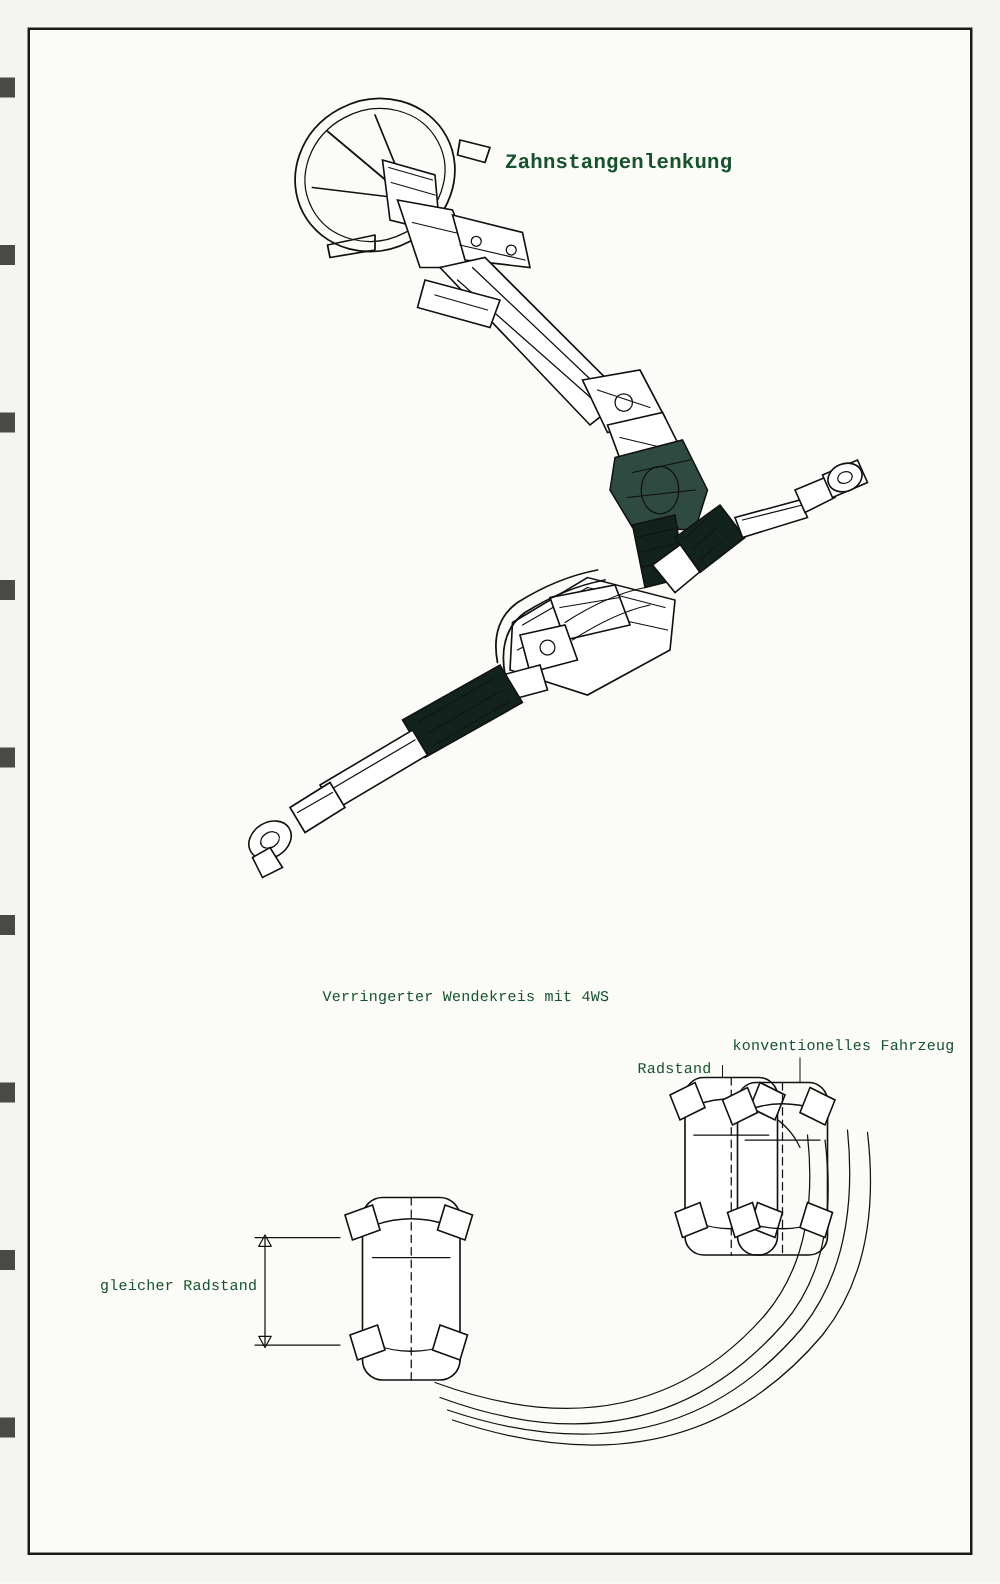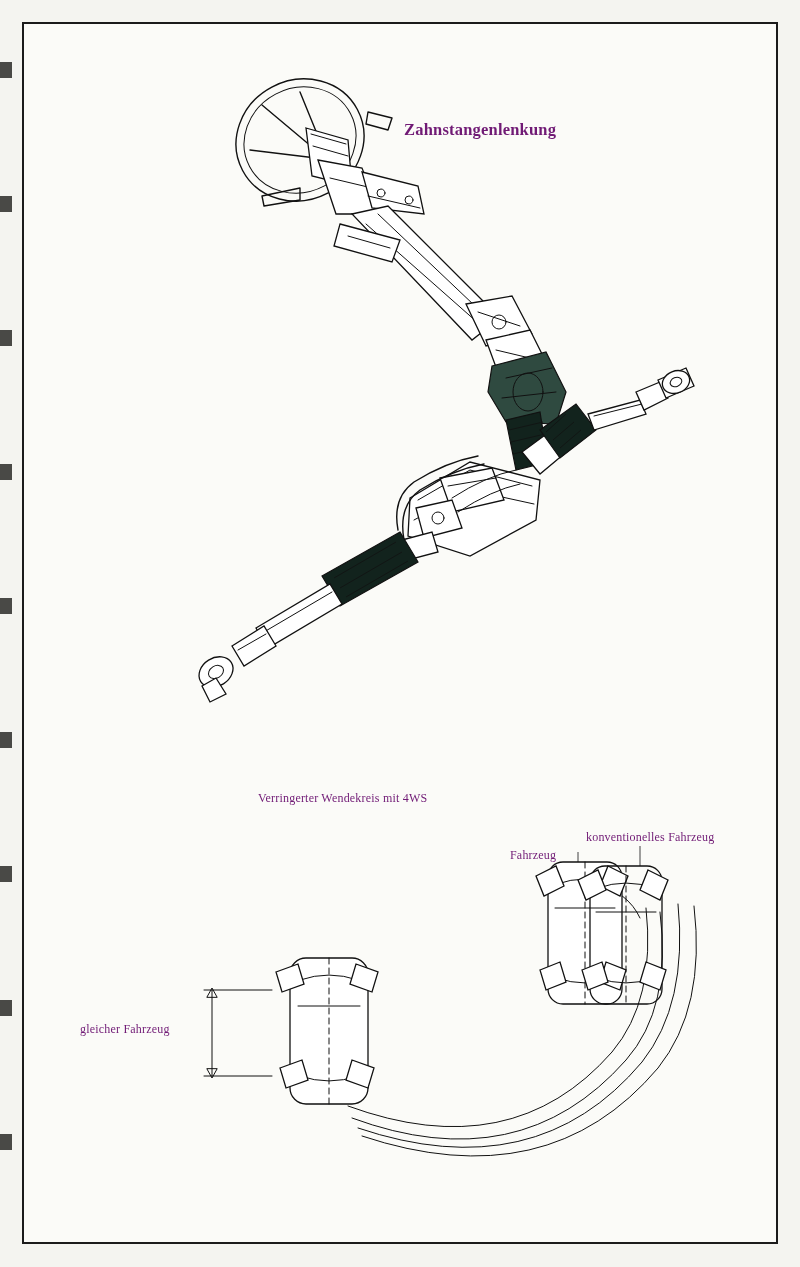--- a/index.html
+++ b/index.html
@@ -33,23 +33,23 @@
     position: absolute;
     left: 0;
     width: 12px;
     height: 16px;
     background: #2a2a28;
     opacity: .85;
   }
 
   .label {
     position: absolute;
-    color: #701a75;
+    color: #14532d;
     white-space: nowrap;
-    font-family: Liberation Serif, serif;
+    font-family: Liberation Mono, monospace;
   }
   .label-title {
     font-size: 16.5px;
     font-weight: bold;
     letter-spacing: .2px;
   }
   .label-sub {
     font-size: 12px;
     letter-spacing: .2px;
   }
@@ -265,17 +265,17 @@
       <path class="ln-hair" d="M640 866 L640 846"></path>
     </g>
   </svg>
 
   <div class="label label-title" style="left:404px; top:120px;">Zahnstangenlenkung</div>
 
   <div class="label label-sub" style="left:258px; top:791px;">Verringerter Wendekreis mit 4WS</div>
 
   <div class="label label-small" style="left:586px; top:830px;">konventionelles Fahrzeug</div>
 
-  <div class="label label-small" style="left:510px; top:848px;">Fahrzeug</div>
-
-  <div class="label label-small" style="left:80px; top:1022px;">gleicher Fahrzeug</div>
+  <div class="label label-small" style="left:510px; top:848px;">Radstand</div>
+
+  <div class="label label-small" style="left:80px; top:1022px;">gleicher Radstand</div>
 
 </div>
 
 </body></html>

